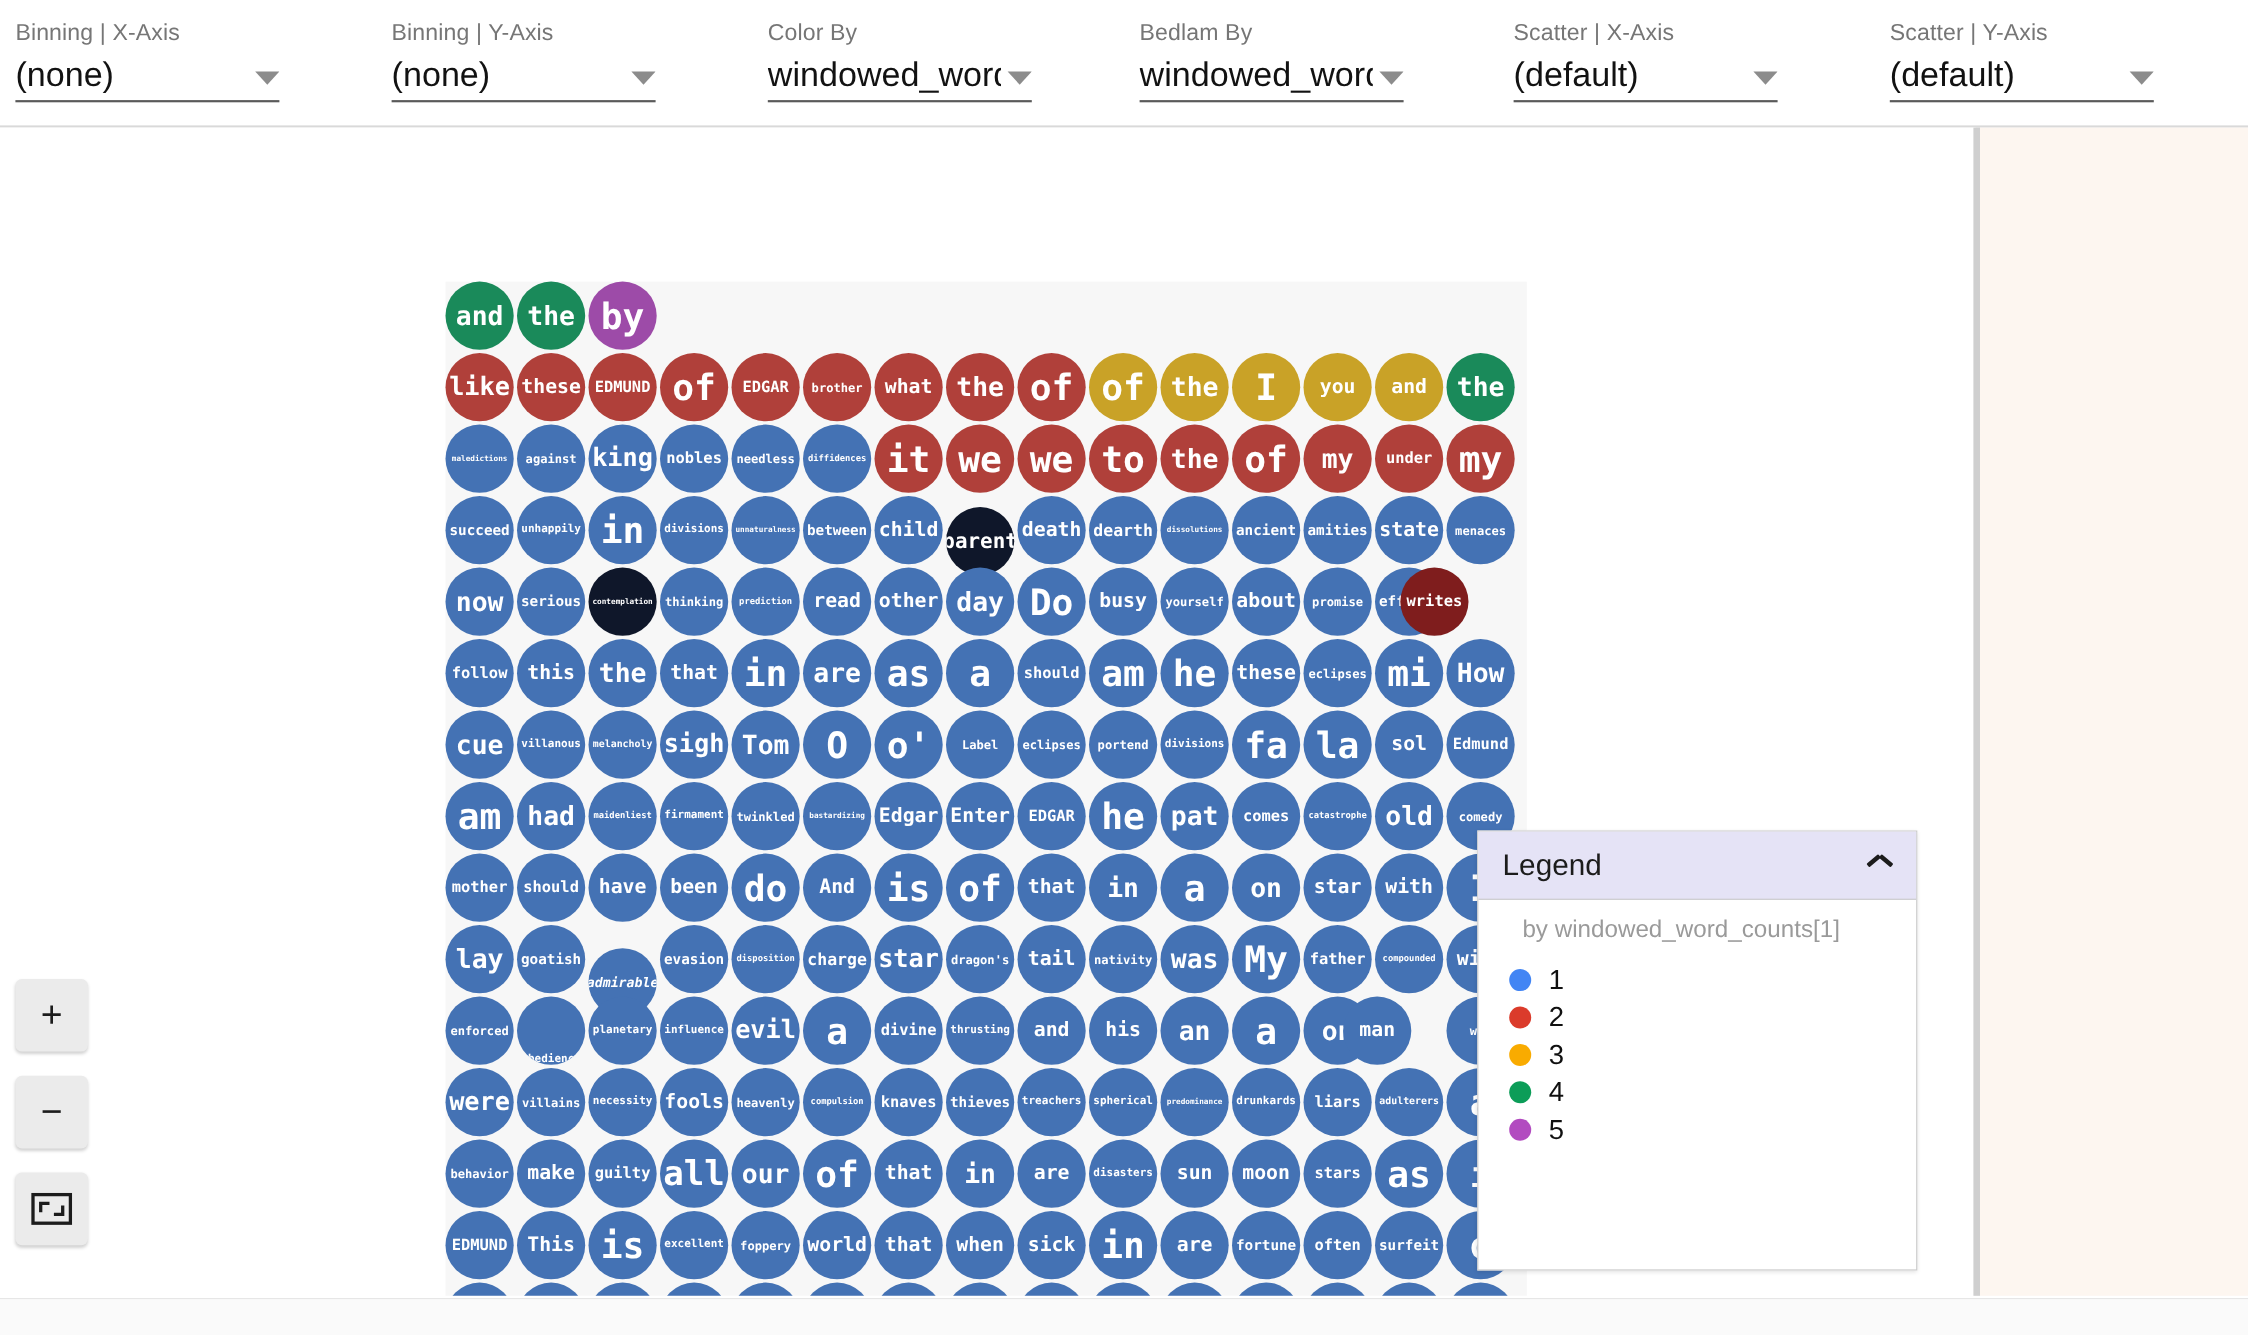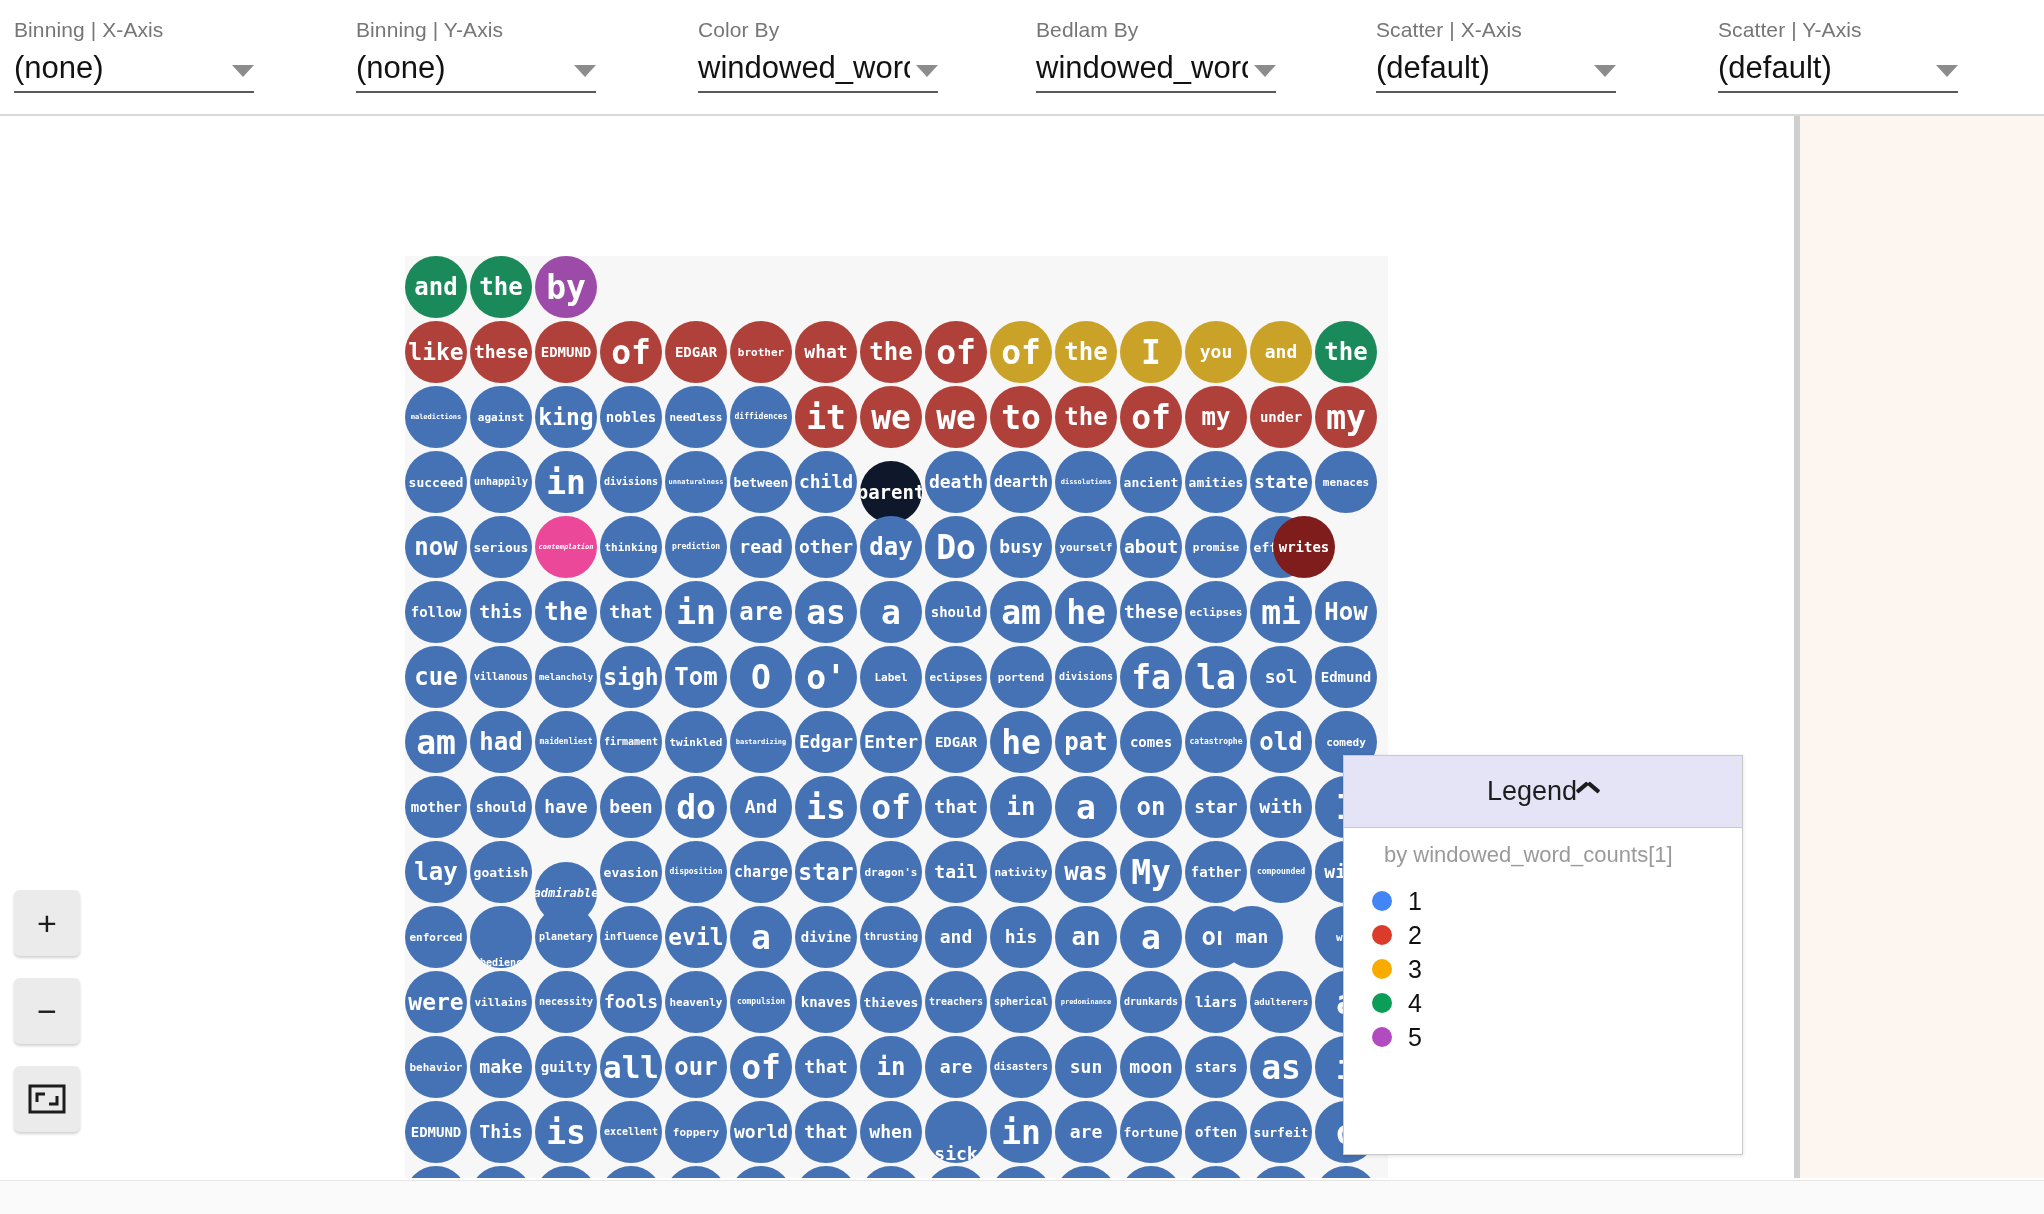--- a/index.html
+++ b/index.html
@@ -135,24 +135,24 @@
   
   .legend {
     position: absolute;
     left: 1343px; top: 755px;
     width: 400px; height: 400px;
     background: #ffffff;
     border: 1px solid #c9c9c9;
     box-shadow: 0 1px 4px rgba(0,0,0,.12);
   }
   .legend-header {
-    height: 72px;
+    height: 62px;
     background: #e5e3f6;
     border-bottom: 1px solid #c9c9c9;
-    display: flex; align-items: center; justify-content: center;
+    display: flex; align-items: center; justify-content: space-between;
     padding: 0 22px 0 22px;
     cursor: pointer;
   }
   .legend-title { font-size: 27px; color: #1c1c1c; }
   .chevron-up {
     width: 22px; height: 12px; position: relative;
   }
   .chevron-up::before, .chevron-up::after {
     content: ""; position: absolute; top: 4px;
     width: 14px; height: 4px; background: #1c1c1c; border-radius: 1px;
@@ -367,21 +367,21 @@
         </div>
         <div class="bubble" title="menaces" style="left: 910px; top: 195px; background: rgb(68, 114, 180); font-size: 11px;">
           <span>menaces</span>
         </div>
         <div class="bubble" title="now" style="left: 0px; top: 260px; background: rgb(68, 114, 180); font-size: 24px;">
           <span>now</span>
         </div>
         <div class="bubble" title="serious" style="left: 65px; top: 260px; background: rgb(68, 114, 180); font-size: 13px;">
           <span>serious</span>
         </div>
-        <div class="bubble" title="contemplation" style="left: 130px; top: 260px; background: #ec4899; font-size: 7px; font-style: italic;">
+        <div class="bubble" title="contemplation" style="left: 130px; top: 260px; background: #0f172a; font-size: 7px;">
           <span>contemplation</span>
         </div>
         <div class="bubble" title="thinking" style="left: 195px; top: 260px; background: rgb(68, 114, 180); font-size: 11px;">
           <span>thinking</span>
         </div>
         <div class="bubble" title="prediction" style="left: 260px; top: 260px; background: rgb(68, 114, 180); font-size: 8px;">
           <span>prediction</span>
         </div>
         <div class="bubble" title="read" style="left: 325px; top: 260px; background: rgb(68, 114, 180); font-size: 18px;">
           <span>read</span>
@@ -790,21 +790,21 @@
         </div>
         <div class="bubble" title="world" style="left: 325px; top: 845px; background: rgb(68, 114, 180); font-size: 18px;">
           <span>world</span>
         </div>
         <div class="bubble" title="that" style="left: 390px; top: 845px; background: rgb(68, 114, 180); font-size: 18px;">
           <span>that</span>
         </div>
         <div class="bubble" title="when" style="left: 455px; top: 845px; background: rgb(68, 114, 180); font-size: 18px;">
           <span>when</span>
         </div>
-        <div class="bubble" title="sick" style="left: 520px; top: 845px; background: rgb(68, 114, 180); font-size: 18px; align-items: flex-end;">
+        <div class="bubble" title="sick" style="left: 520px; top: 845px; background: rgb(68, 114, 180); font-size: 18px;">
           <span>sick</span>
         </div>
         <div class="bubble" title="in" style="left: 585px; top: 845px; background: rgb(68, 114, 180); font-size: 33px;">
           <span>in</span>
         </div>
         <div class="bubble" title="are" style="left: 650px; top: 845px; background: rgb(68, 114, 180); font-size: 18px;">
           <span>are</span>
         </div>
         <div class="bubble" title="fortune" style="left: 715px; top: 845px; background: rgb(68, 114, 180); font-size: 13px;">
           <span>fortune</span>

